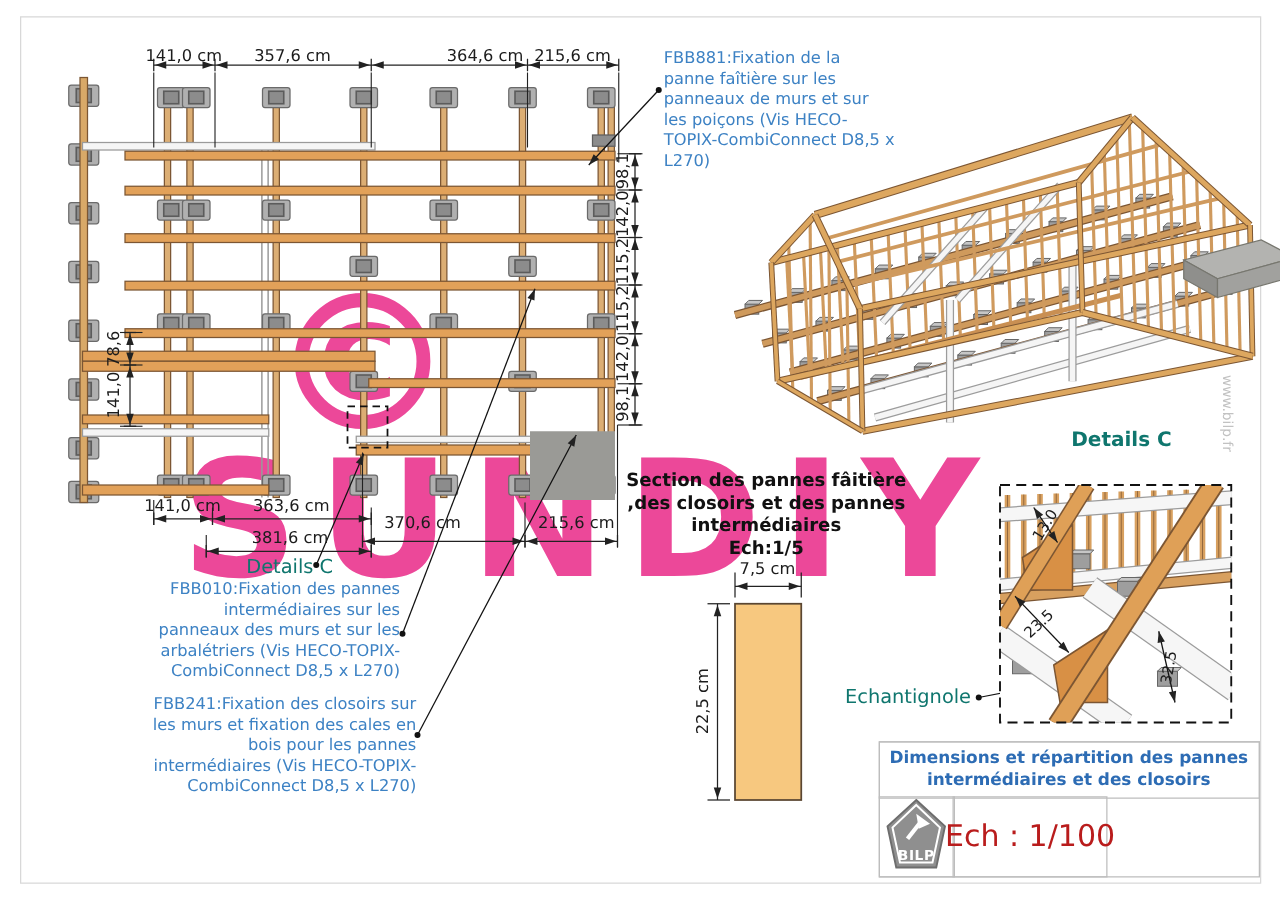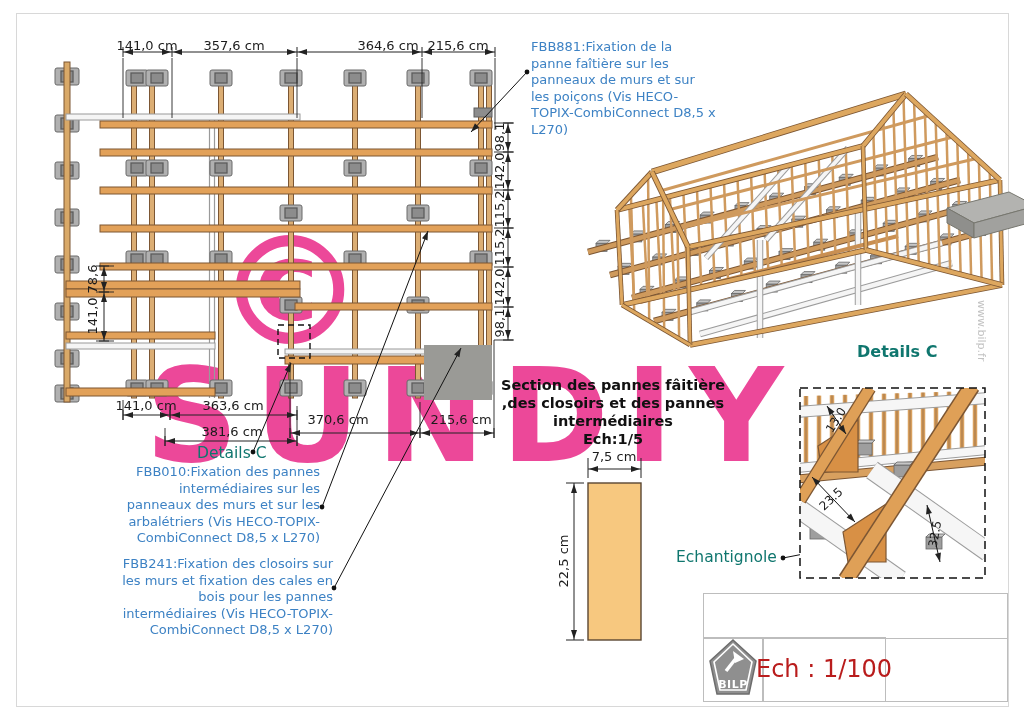--- a/index.html
+++ b/index.html
@@ -544,16 +544,20 @@
   <div class="black-label" style="left:857px;top:342px;font-weight:bold;font-size:16px;">Details C</div>
   <div class="dim" style="left:836px;top:420px;font-size:12px;transform:translate(-50%,-50%) rotate(-58deg);">13.0</div>
   <div class="dim" style="left:831px;top:499px;font-size:12px;transform:translate(-50%,-50%) rotate(-43deg);">23.5</div>
   <div class="dim" style="left:935px;top:534px;font-size:12px;transform:translate(-50%,-50%) rotate(-80deg);">32.5</div>
   <div class="black-label" style="left:676px;top:548px;font-size:15.5px;">Echantignole</div>
 
   <div class="tb" style="left:703px;top:593px;width:303px;height:107px;"></div>
   <div class="tb" style="left:703px;top:593px;width:303px;height:44px;"></div>
   <div class="tb" style="left:703px;top:637px;width:59px;height:63px;"></div>
   <div class="tb" style="left:762px;top:637px;width:122px;height:63px;"></div>
+  <div class="tb-title">
+    <div>Dimensions et répartition des pannes</div>
+    <div>intermédiaires et des closoirs</div>
+  </div>
   <div class="tb-big" style="left:824px;top:669px;">Ech : 1/100</div>
 
   <div class="site">www.bilp.fr</div>
 </div>
 
 </body></html>

